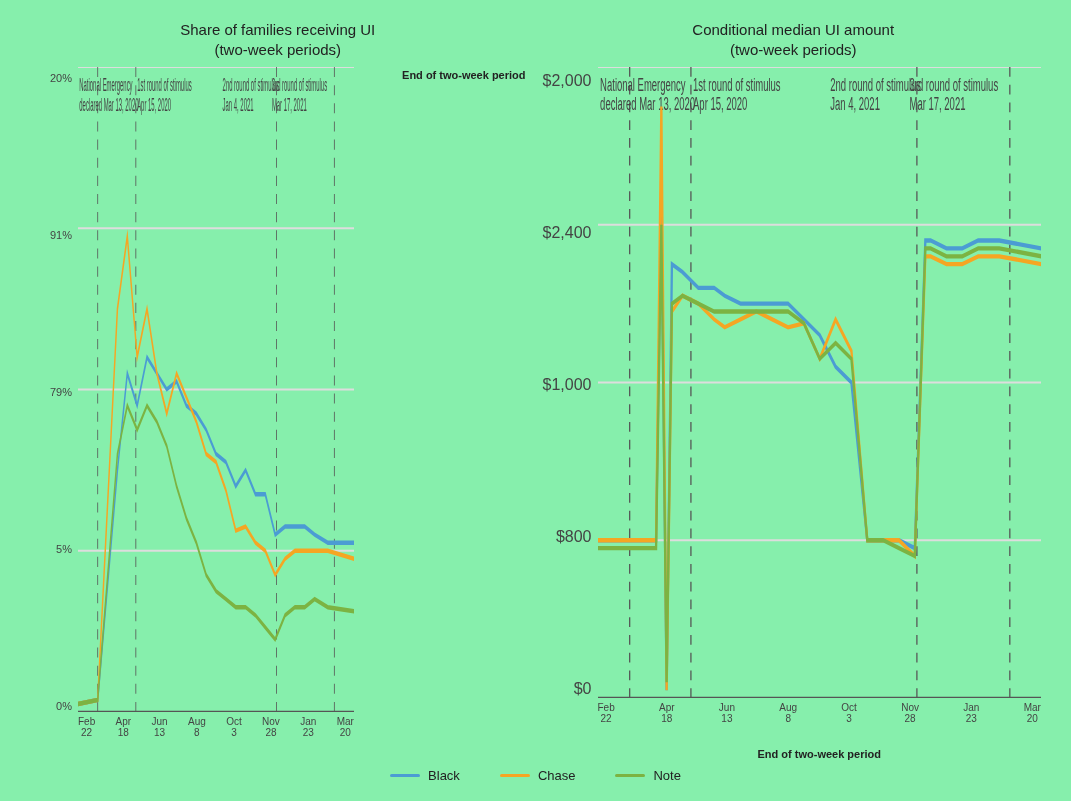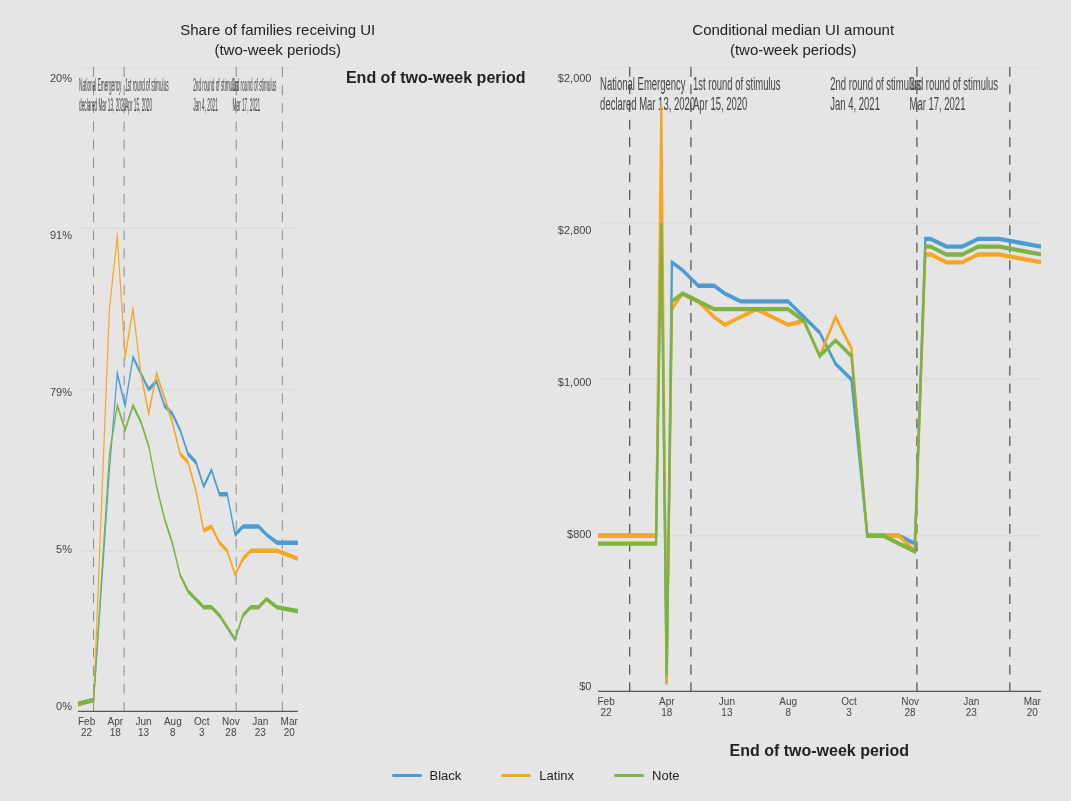--- a/index.html
+++ b/index.html
@@ -7,21 +7,21 @@
       background: #fff;
       font-family: 'Arial', sans-serif;
       width: 1071px;
       height: 801px;
       overflow: hidden;
       position: relative;
     }
     .main-container {
       width: 1071px;
       height: 801px;
-      background: #e5e5e5;
+      background: #86efac;
       padding: 20px 30px 10px 30px;
       display: flex;
       flex-direction: column;
     }
     .charts-row {
       display: flex;
       flex: 1;
       gap: 20px;
     }
     .chart-container {
@@ -37,21 +37,21 @@
       color: #222;
       margin-bottom: 8px;
       line-height: 1.3;
     }
     svg {
       width: 100%;
       height: 100%;
     }
     .x-axis-label {
       text-align: center;
-      font-size: 16px;
+      font-size: 11px;
       font-weight: bold;
       color: #222;
       margin-top: 2px;
     }
     .legend-row {
       display: flex;
       justify-content: center;
       align-items: center;
       gap: 40px;
       margin-top: 8px;
@@ -229,23 +229,23 @@
         </div>
         <div class="x-axis-label" style="margin-left:48px;">End of two-week period</div>
       </div>
     </div>
 
     <div class="chart-container">
       <div class="chart-title">Conditional median UI amount<br>(two-week periods)</div>
       <div style="display:flex; flex:1; flex-direction:column;">
         <div style="display:flex; flex:1;">
 
-          <div style="width:52px; display:flex; flex-direction:column; justify-content:space-between; align-items:flex-end; padding-right:6px; padding-bottom:48px; padding-top:5px; font-size:11px; color:#444;">
+          <div style="width:52px; display:flex; flex-direction:column; justify-content:space-between; align-items:flex-end; padding-right:6px; padding-bottom:48px; padding-top:5px; font-size:16px; color:#444;">
             <span>$2,000</span>
-            <span>$2,800</span>
+            <span>$2,400</span>
             <span>$1,000</span>
             <span>$800</span>
             <span>$0</span>
           </div>
 
           <div style="flex:1; position:relative;">
             <svg id="right-svg" viewBox="0 0 420 320" preserveAspectRatio="none" style="position:absolute;top:0;left:0;width:100%;height:calc(100% - 48px);">
 
               <line x1="0" y1="0" x2="420" y2="0" stroke="#ddd" stroke-width="1"></line>
               <line x1="0" y1="80" x2="420" y2="80" stroke="#ddd" stroke-width="1"></line>
@@ -386,21 +386,21 @@
     </div>
   </div>
 
   <div class="legend-row">
     <div class="legend-item">
       <div class="legend-line" style="background:#4B9CD3;"></div>
       <span>Black</span>
     </div>
     <div class="legend-item">
       <div class="legend-line" style="background:#F5A623;"></div>
-      <span>Latinx</span>
+      <span>Chase</span>
     </div>
     <div class="legend-item">
       <div class="legend-line" style="background:#7CB342;"></div>
       <span>Note</span>
     </div>
   </div>
 
 </div>
 
 </body></html>

